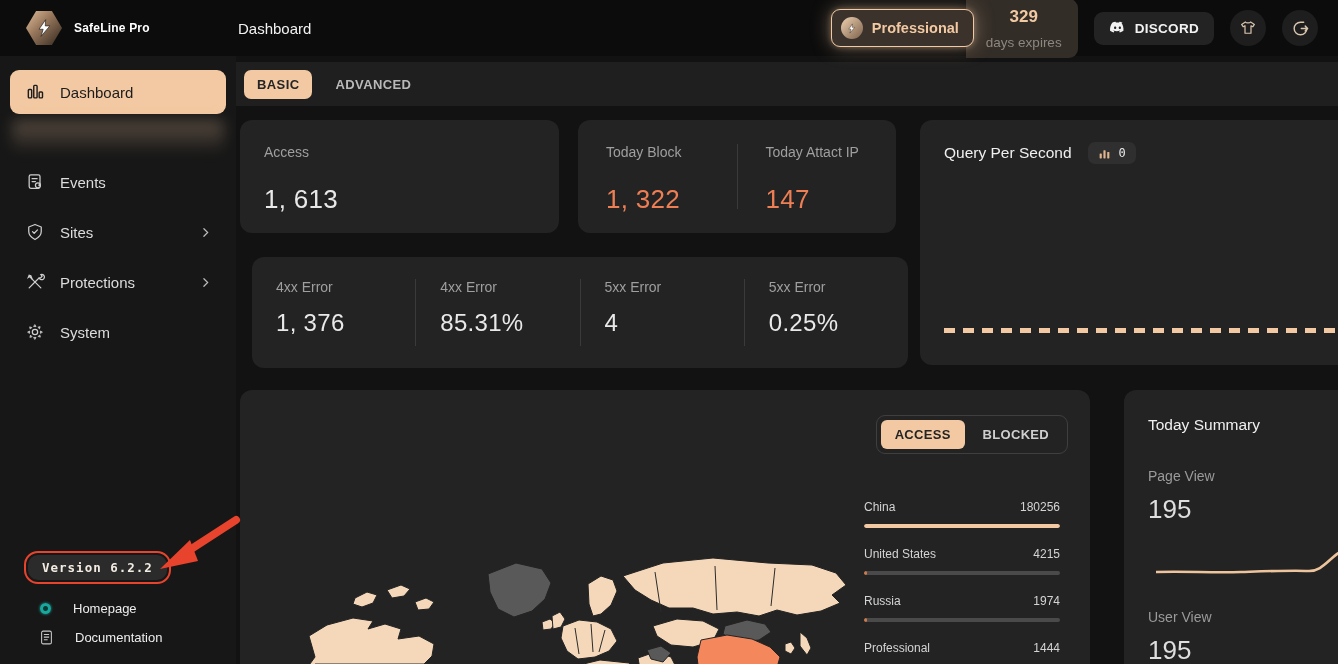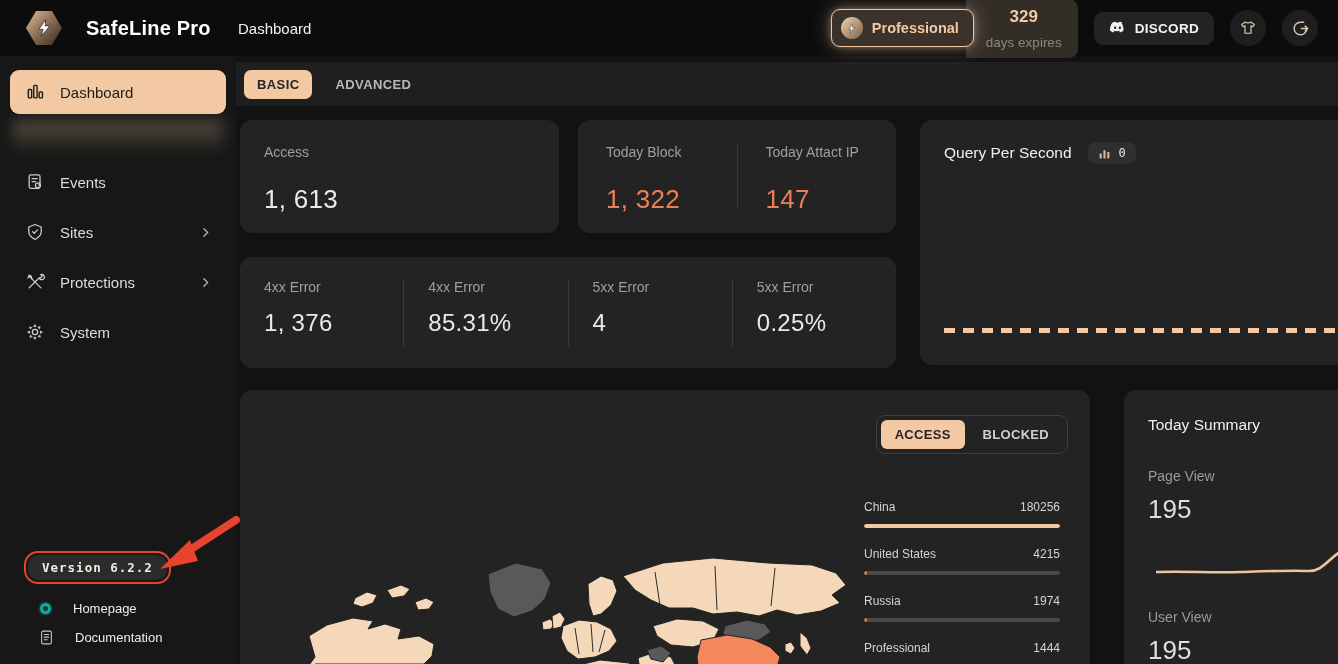--- a/index.html
+++ b/index.html
@@ -8,21 +8,21 @@
   .page { position:relative; width:1338px; height:664px; overflow:hidden;
           background:var(--bg-content,#121212); color:#e6e6e6; }
 
   
   .topbar { position:absolute; left:0; top:0; width:1338px; height:56px;
             background:var(--bg-header,#0c0c0c); display:flex; align-items:center; z-index:30; }
   .brand { width:236px; display:flex; align-items:center; gap:12px; padding-left:26px; }
   .logo-hex { width:36px; height:36px; clip-path:polygon(28% 3%, 72% 3%, 100% 50%, 72% 97%, 28% 97%, 0% 50%);
               background:linear-gradient(135deg,#e4c3a1 0%,#9c7b5f 40%,#2e241c 100%);
               display:flex; align-items:center; justify-content:center; }
-  .brand-title { font-size:20px; font-weight:bold; color:#fff; letter-spacing:.2px;margin-left:12px; }
+  .brand-title { font-size:12px; font-weight:bold; color:#fff; letter-spacing:.2px; }
   .breadcrumb { font-size:15px; color:#f2f2f2; margin-left:2px; }
   .topbar-right { margin-left:auto; display:flex; align-items:center; gap:16px; padding-right:20px; }
   .plan-group { display:flex; align-items:center; }
   .plan-chip { display:flex; align-items:center; gap:9px; padding:7px 14px 7px 9px;
                background:#3a322b; border:1.5px solid var(--accent-peach,#f2c9a2); border-radius:9px;
                box-shadow:0 0 20px rgba(243,203,165,.40), 0 0 6px rgba(243,203,165,.35);
                position:relative; z-index:2; }
   .plan-chip .plan-label { color:var(--accent-peach,#f2c9a2); font-weight:bold; font-size:14.5px; }
   .bolt-circle { width:22px; height:22px; border-radius:50%;
                  background:linear-gradient(135deg,#efd2b2,#7d614a); display:flex; align-items:center; justify-content:center; }
@@ -64,21 +64,21 @@
   .tabbar { position:absolute; left:0; top:6px; width:1102px; height:44px; background:#1f1f1f;
             display:flex; align-items:center; gap:10px; padding-left:8px; }
   .tab-chip { font-size:13px; font-weight:bold; letter-spacing:.4px; padding:7px 13px; border-radius:7px;
               color:#b9b9b9; cursor:pointer; }
   .tab-chip.active { background:var(--accent-peach,#f2c9a2); color:#252525; }
 
   .card { position:absolute; background:var(--bg-card,#232323); border-radius:12px; }
   .card-access { left:4px; top:64px; width:319px; height:113px; padding:24px; }
   .card-block  { left:342px; top:64px; width:318px; height:113px; padding:24px 0; display:flex; }
   .card-qps    { left:684px; top:64px; width:500px; height:245px; padding:22px 24px; }
-  .card-errors { left:4px; top:201px; width:656px; height:111px; display:flex; padding:22px 0; }
+  .card-errors { left:16px; top:201px; width:656px; height:111px; display:flex; padding:22px 0; }
   .card-map    { left:4px; top:334px; width:850px; height:430px; }
   .card-summary{ left:888px; top:334px; width:300px; height:430px; padding:26px 24px; }
 
   .stat-label { font-size:14px; color:#9f9f9f; }
   .stat-value { font-size:26px; color:#e9e9e9; margin-top:24px; letter-spacing:.3px; }
   .stat-value.orange { color:var(--accent-orange,#ee7e54); }
   .half { flex:1; padding:0 28px; }
   .half + .half { border-left:1px solid #3a3a3a; }
   .err-col { flex:1; padding:0 24px; }
   .err-col + .err-col { border-left:1px solid #3a3a3a; }

